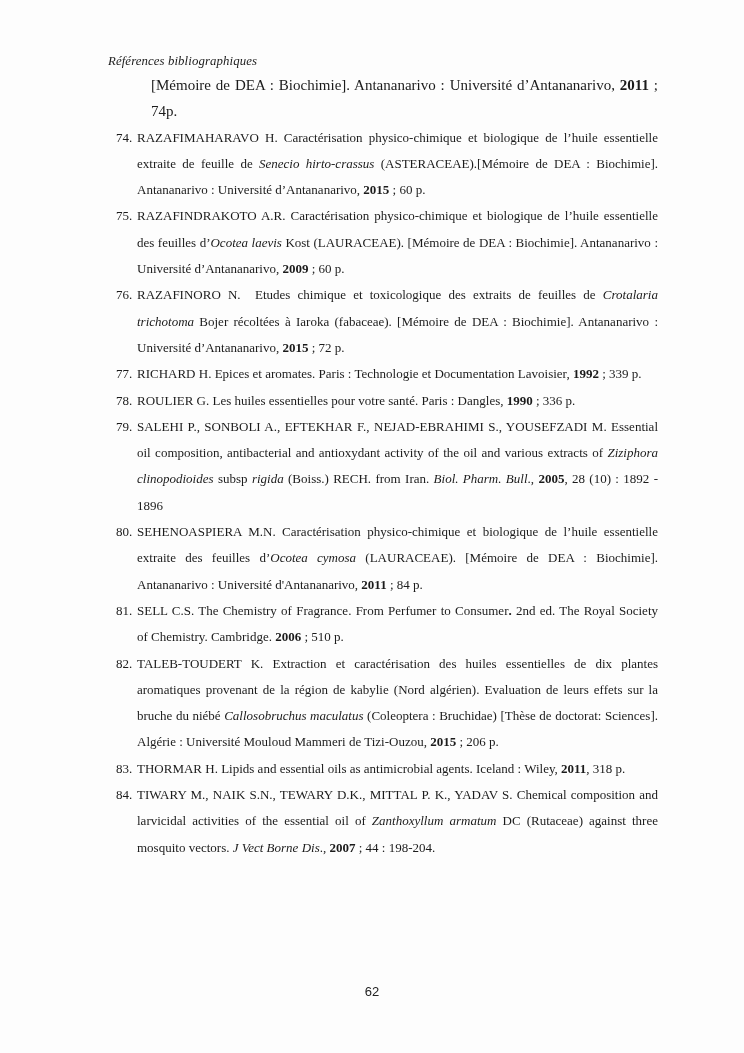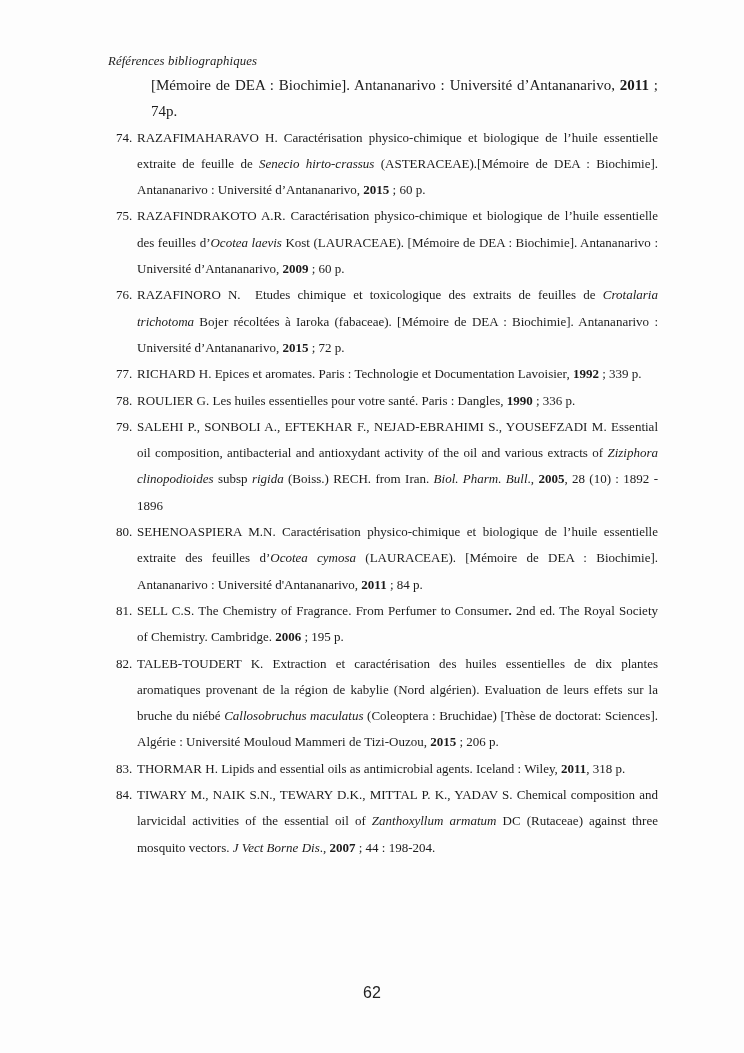--- a/index.html
+++ b/index.html
@@ -53,41 +53,41 @@
   }
   .it { font-style:italic; }
   .bd { font-weight:bold; }
   .page-number {
     position:absolute;
     top:984px;
     left:0;
     width:744px;
     text-align:center;
     font-family:"Liberation Sans", sans-serif;
-    font-size:16px;
+    font-size:13px;
     color:#222;
   }
 </style>
 </head>
 <body>
 
 <div class="page">
   <div class="running-header">Références bibliographiques</div>
 
   <div class="content">
     <p class="cont-para"><span>[Mémoire de DEA : Biochimie]. Antananarivo : Université d’Antananarivo, </span><span class="bd">2011</span><span> ; 74p.</span></p>
     <div id="ref-list">
         <div class="ref-item"><span class="ref-num">74.</span><span><span>RAZAFIMAHARAVO H. Caractérisation physico-chimique et biologique de l’huile essentielle extraite de feuille de </span><span class="it">Senecio hirto-crassus</span><span> (ASTERACEAE).[Mémoire de DEA : Biochimie]. Antananarivo : Université d’Antananarivo, </span><span class="bd">2015</span><span> ; 60 p.</span></span></div>
         <div class="ref-item"><span class="ref-num">75.</span><span><span>RAZAFINDRAKOTO A.R. Caractérisation physico-chimique et biologique de l’huile essentielle des feuilles d’</span><span class="it">Ocotea laevis</span><span> Kost (LAURACEAE). [Mémoire de DEA : Biochimie]. Antananarivo : Université d’Antananarivo, </span><span class="bd">2009</span><span> ; 60 p.</span></span></div>
         <div class="ref-item"><span class="ref-num">76.</span><span><span>RAZAFINORO N.&nbsp; Etudes chimique et toxicologique des extraits de feuilles de </span><span class="it">Crotalaria trichotoma</span><span> Bojer récoltées à Iaroka (fabaceae). [Mémoire de DEA : Biochimie]. Antananarivo : Université d’Antananarivo, </span><span class="bd">2015</span><span> ; 72 p.</span></span></div>
         <div class="ref-item"><span class="ref-num">77.</span><span><span>RICHARD H. Epices et aromates. Paris : Technologie et Documentation Lavoisier, </span><span class="bd">1992</span><span> ; 339 p.</span></span></div>
         <div class="ref-item"><span class="ref-num">78.</span><span><span>ROULIER G. Les huiles essentielles pour votre santé. Paris : Dangles, </span><span class="bd">1990</span><span> ; 336 p.</span></span></div>
         <div class="ref-item"><span class="ref-num">79.</span><span><span>SALEHI P., SONBOLI A., EFTEKHAR F., NEJAD-EBRAHIMI S., YOUSEFZADI M. Essential oil composition, antibacterial and antioxydant activity of the oil and various extracts of </span><span class="it">Ziziphora clinopodioides</span><span> subsp </span><span class="it">rigida</span><span> (Boiss.) RECH. from Iran. </span><span class="it">Biol. Pharm. Bull</span><span>., </span><span class="bd">2005</span><span>, 28 (10) : 1892 - 1896</span></span></div>
         <div class="ref-item"><span class="ref-num">80.</span><span><span>SEHENOASPIERA M.N. Caractérisation physico-chimique et biologique de l’huile essentielle extraite des feuilles d’</span><span class="it">Ocotea cymosa</span><span> (LAURACEAE). [Mémoire de DEA : Biochimie]. Antananarivo : Université d'Antananarivo, </span><span class="bd">2011</span><span> ; 84 p.</span></span></div>
-        <div class="ref-item"><span class="ref-num">81.</span><span><span>SELL C.S. The Chemistry of Fragrance. From Perfumer to Consumer</span><span class="bd">.</span><span> 2nd ed. The Royal Society of Chemistry. Cambridge. </span><span class="bd">2006</span><span> ; 195 p.</span></span></div>
+        <div class="ref-item"><span class="ref-num">81.</span><span><span>SELL C.S. The Chemistry of Fragrance. From Perfumer to Consumer</span><span class="bd">.</span><span> 2nd ed. The Royal Society of Chemistry. Cambridge. </span><span class="bd">2006</span><span> ; 510 p.</span></span></div>
         <div class="ref-item"><span class="ref-num">82.</span><span><span>TALEB-TOUDERT K. Extraction et caractérisation des huiles essentielles de dix plantes aromatiques provenant de la région de kabylie (Nord algérien). Evaluation de leurs effets sur la bruche du niébé </span><span class="it">Callosobruchus maculatus</span><span> (Coleoptera : Bruchidae) [Thèse de doctorat: Sciences]. Algérie : Université Mouloud Mammeri de Tizi-Ouzou, </span><span class="bd">2015</span><span> ; 206 p.</span></span></div>
         <div class="ref-item"><span class="ref-num">83.</span><span><span>THORMAR H. Lipids and essential oils as antimicrobial agents. Iceland : Wiley, </span><span class="bd">2011</span><span>, 318 p.</span></span></div>
         <div class="ref-item"><span class="ref-num">84.</span><span><span>TIWARY M., NAIK S.N., TEWARY D.K., MITTAL P. K., YADAV S. Chemical composition and larvicidal activities of the essential oil of </span><span class="it">Zanthoxyllum armatum</span><span> DC (Rutaceae) against three mosquito vectors. </span><span class="it">J Vect Borne Dis</span><span>., </span><span class="bd">2007</span><span> ; 44 : 198-204.</span></span></div>
       </div>
   </div>
 
   <div class="page-number">62</div>
 </div>
 
 </body></html>

